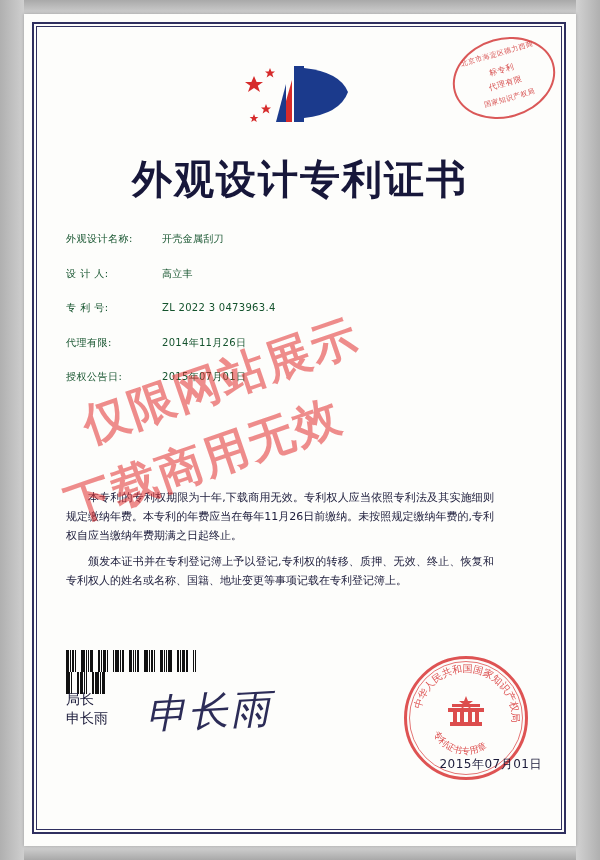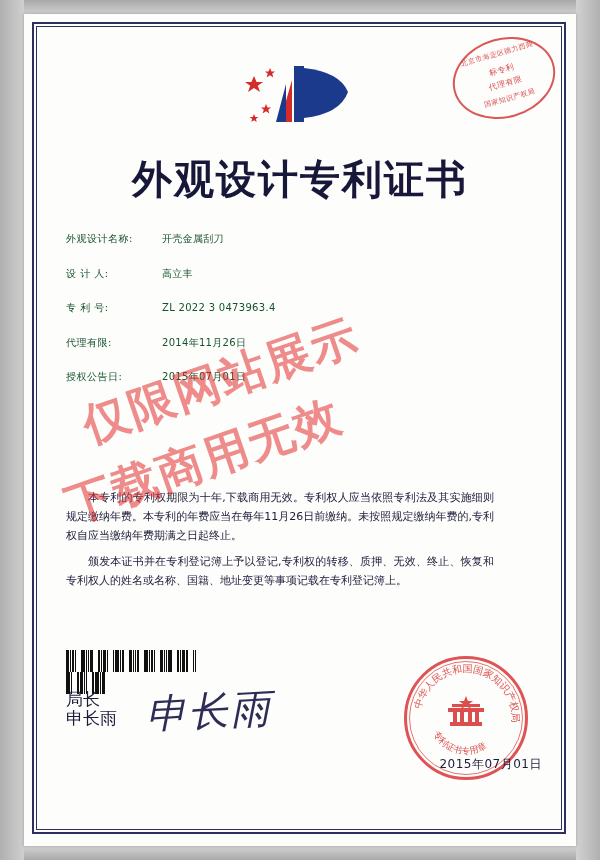--- a/index.html
+++ b/index.html
@@ -187,21 +187,21 @@
     background: #111;
     margin-right: 1px;
     vertical-align: top;
   }
 
   
   .sig-block {
     position: absolute;
     left: 66px;
     top: 690px;
-    font-size: 17px;
+    font-size: 14px;
     color: #1b1b3a;
     line-height: 19px;
     font-family: "DejaVu Sans", sans-serif;
   }
   .signature {
     position: absolute;
     left: 146px;
     top: 684px;
     font-size: 40px;
     color: #1b1b4a;

